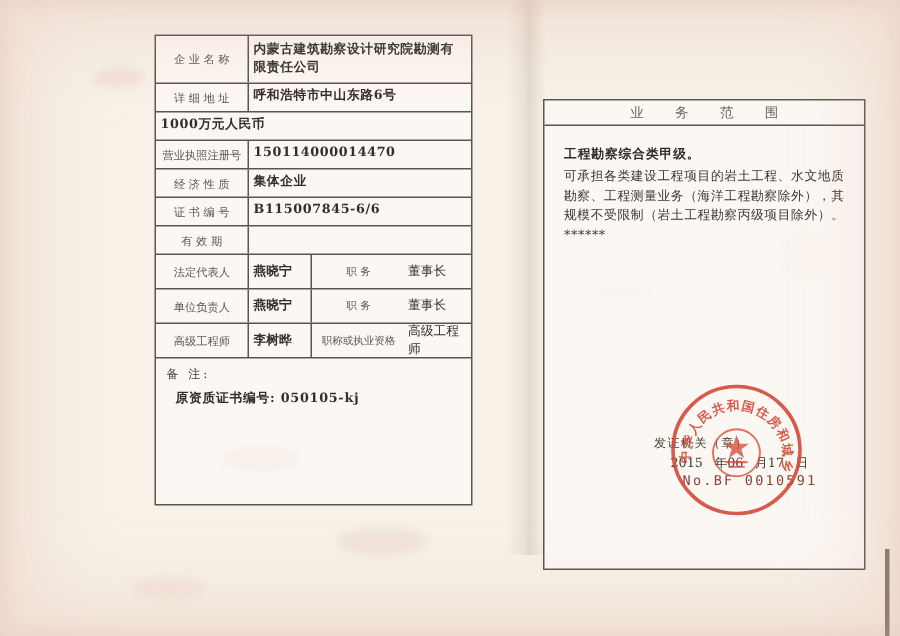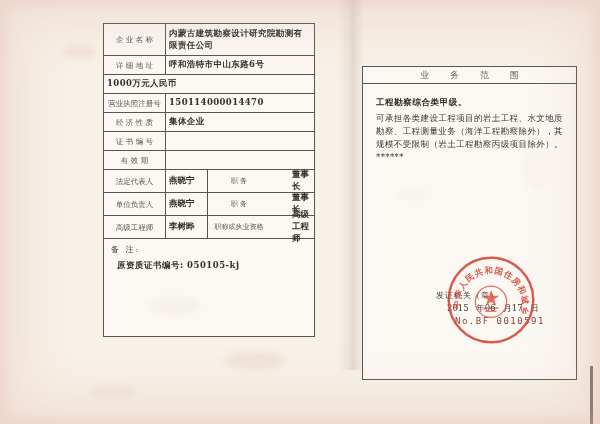--- a/index.html
+++ b/index.html
@@ -41,21 +41,21 @@
   }
   .tvalue{
     flex:1 1 auto;display:flex;align-items:center;
     font-size:8.5px;font-weight:bold;color:#33302b;
     padding:1px 3px;line-height:11.5px;letter-spacing:.4px;
   }
   .pvalue{flex:0 0 42px;width:42px;border-right:1px solid #5a564f;box-sizing:border-box;
     display:flex;align-items:center;font-size:8.5px;font-weight:bold;color:#33302b;padding:1px 3px;}
   .psub{flex:0 0 60px;width:60px;display:flex;align-items:center;justify-content:center;
     font-size:7px;color:#5b5650;text-align:center;line-height:8px;padding:0 1px;}
-  .psubv{flex:1 1 auto;display:flex;align-items:center;font-size:8.5px;font-weight:bold;color:#33302b;padding:1px 2px;margin-left:20px;}
+  .psubv{flex:1 1 auto;display:flex;align-items:center;font-size:8.5px;font-weight:normal;color:#33302b;padding:1px 2px;}
   .remark-label{font-size:8px;color:#44403a;letter-spacing:2px;}
   .remark-text{font-size:8.5px;font-weight:bold;color:#33302b;margin-top:5px;margin-left:6px;letter-spacing:.5px;}
 
   
   .rightbox{
     position:absolute;left:362px;top:26px;width:215px;height:314px;z-index:3;
     border:1px solid #5a564f;background:rgba(255,255,255,0.5);box-sizing:border-box;margin-top:40px;
   }
   .rb-header{
     height:17px;border-bottom:1px solid #5a564f;box-sizing:border-box;
@@ -110,20 +110,21 @@
   <div class="trow h19">
     <div class="tlabel">营业执照注册号</div>
     <div class="tvalue">150114000014470</div>
   </div>
   <div class="trow h19">
     <div class="tlabel">经 济 性 质</div>
     <div class="tvalue">集体企业</div>
   </div>
   <div class="trow h19">
     <div class="tlabel">证 书 编 号</div>
+    <div class="tvalue">B115007845-6/6</div>
   </div>
   <div class="trow h19">
     <div class="tlabel">有 效 期</div>
   </div>
 
   <div class="trow h23">
     <div class="tlabel">法定代表人</div>
     <div class="pvalue">燕晓宁</div>
     <div class="psub">职  务</div>
     <div class="psubv">董事长</div>

